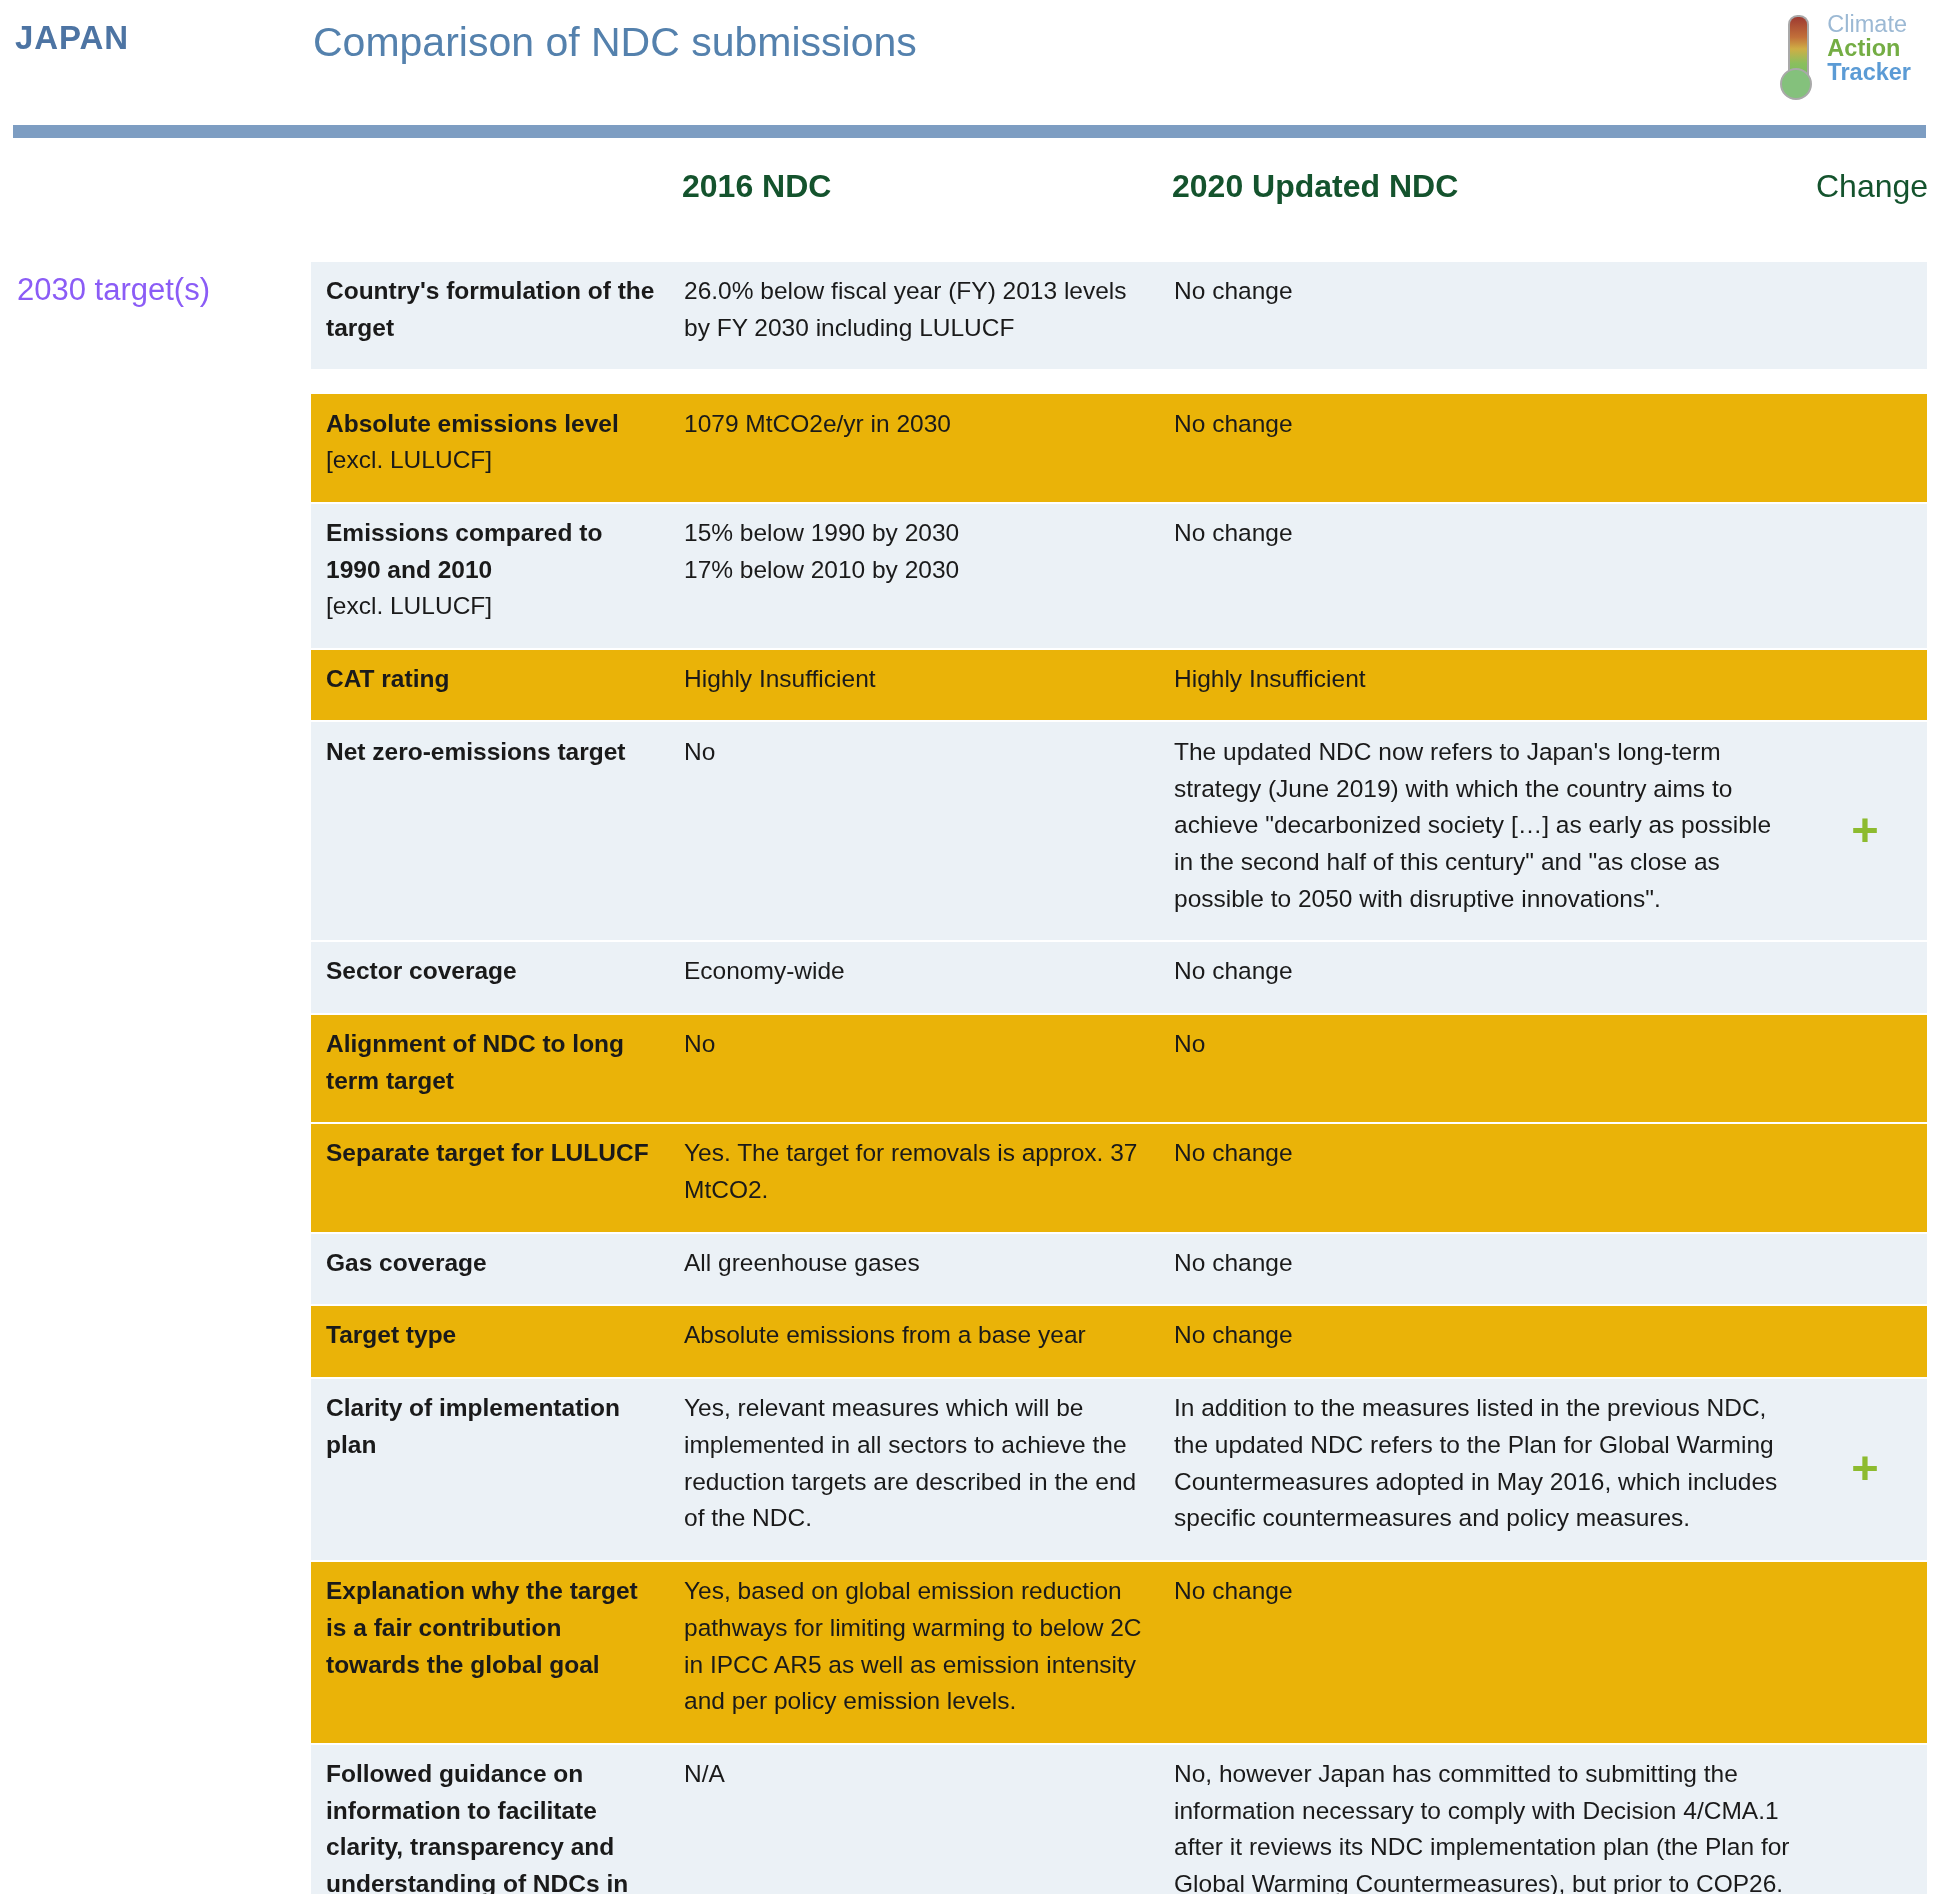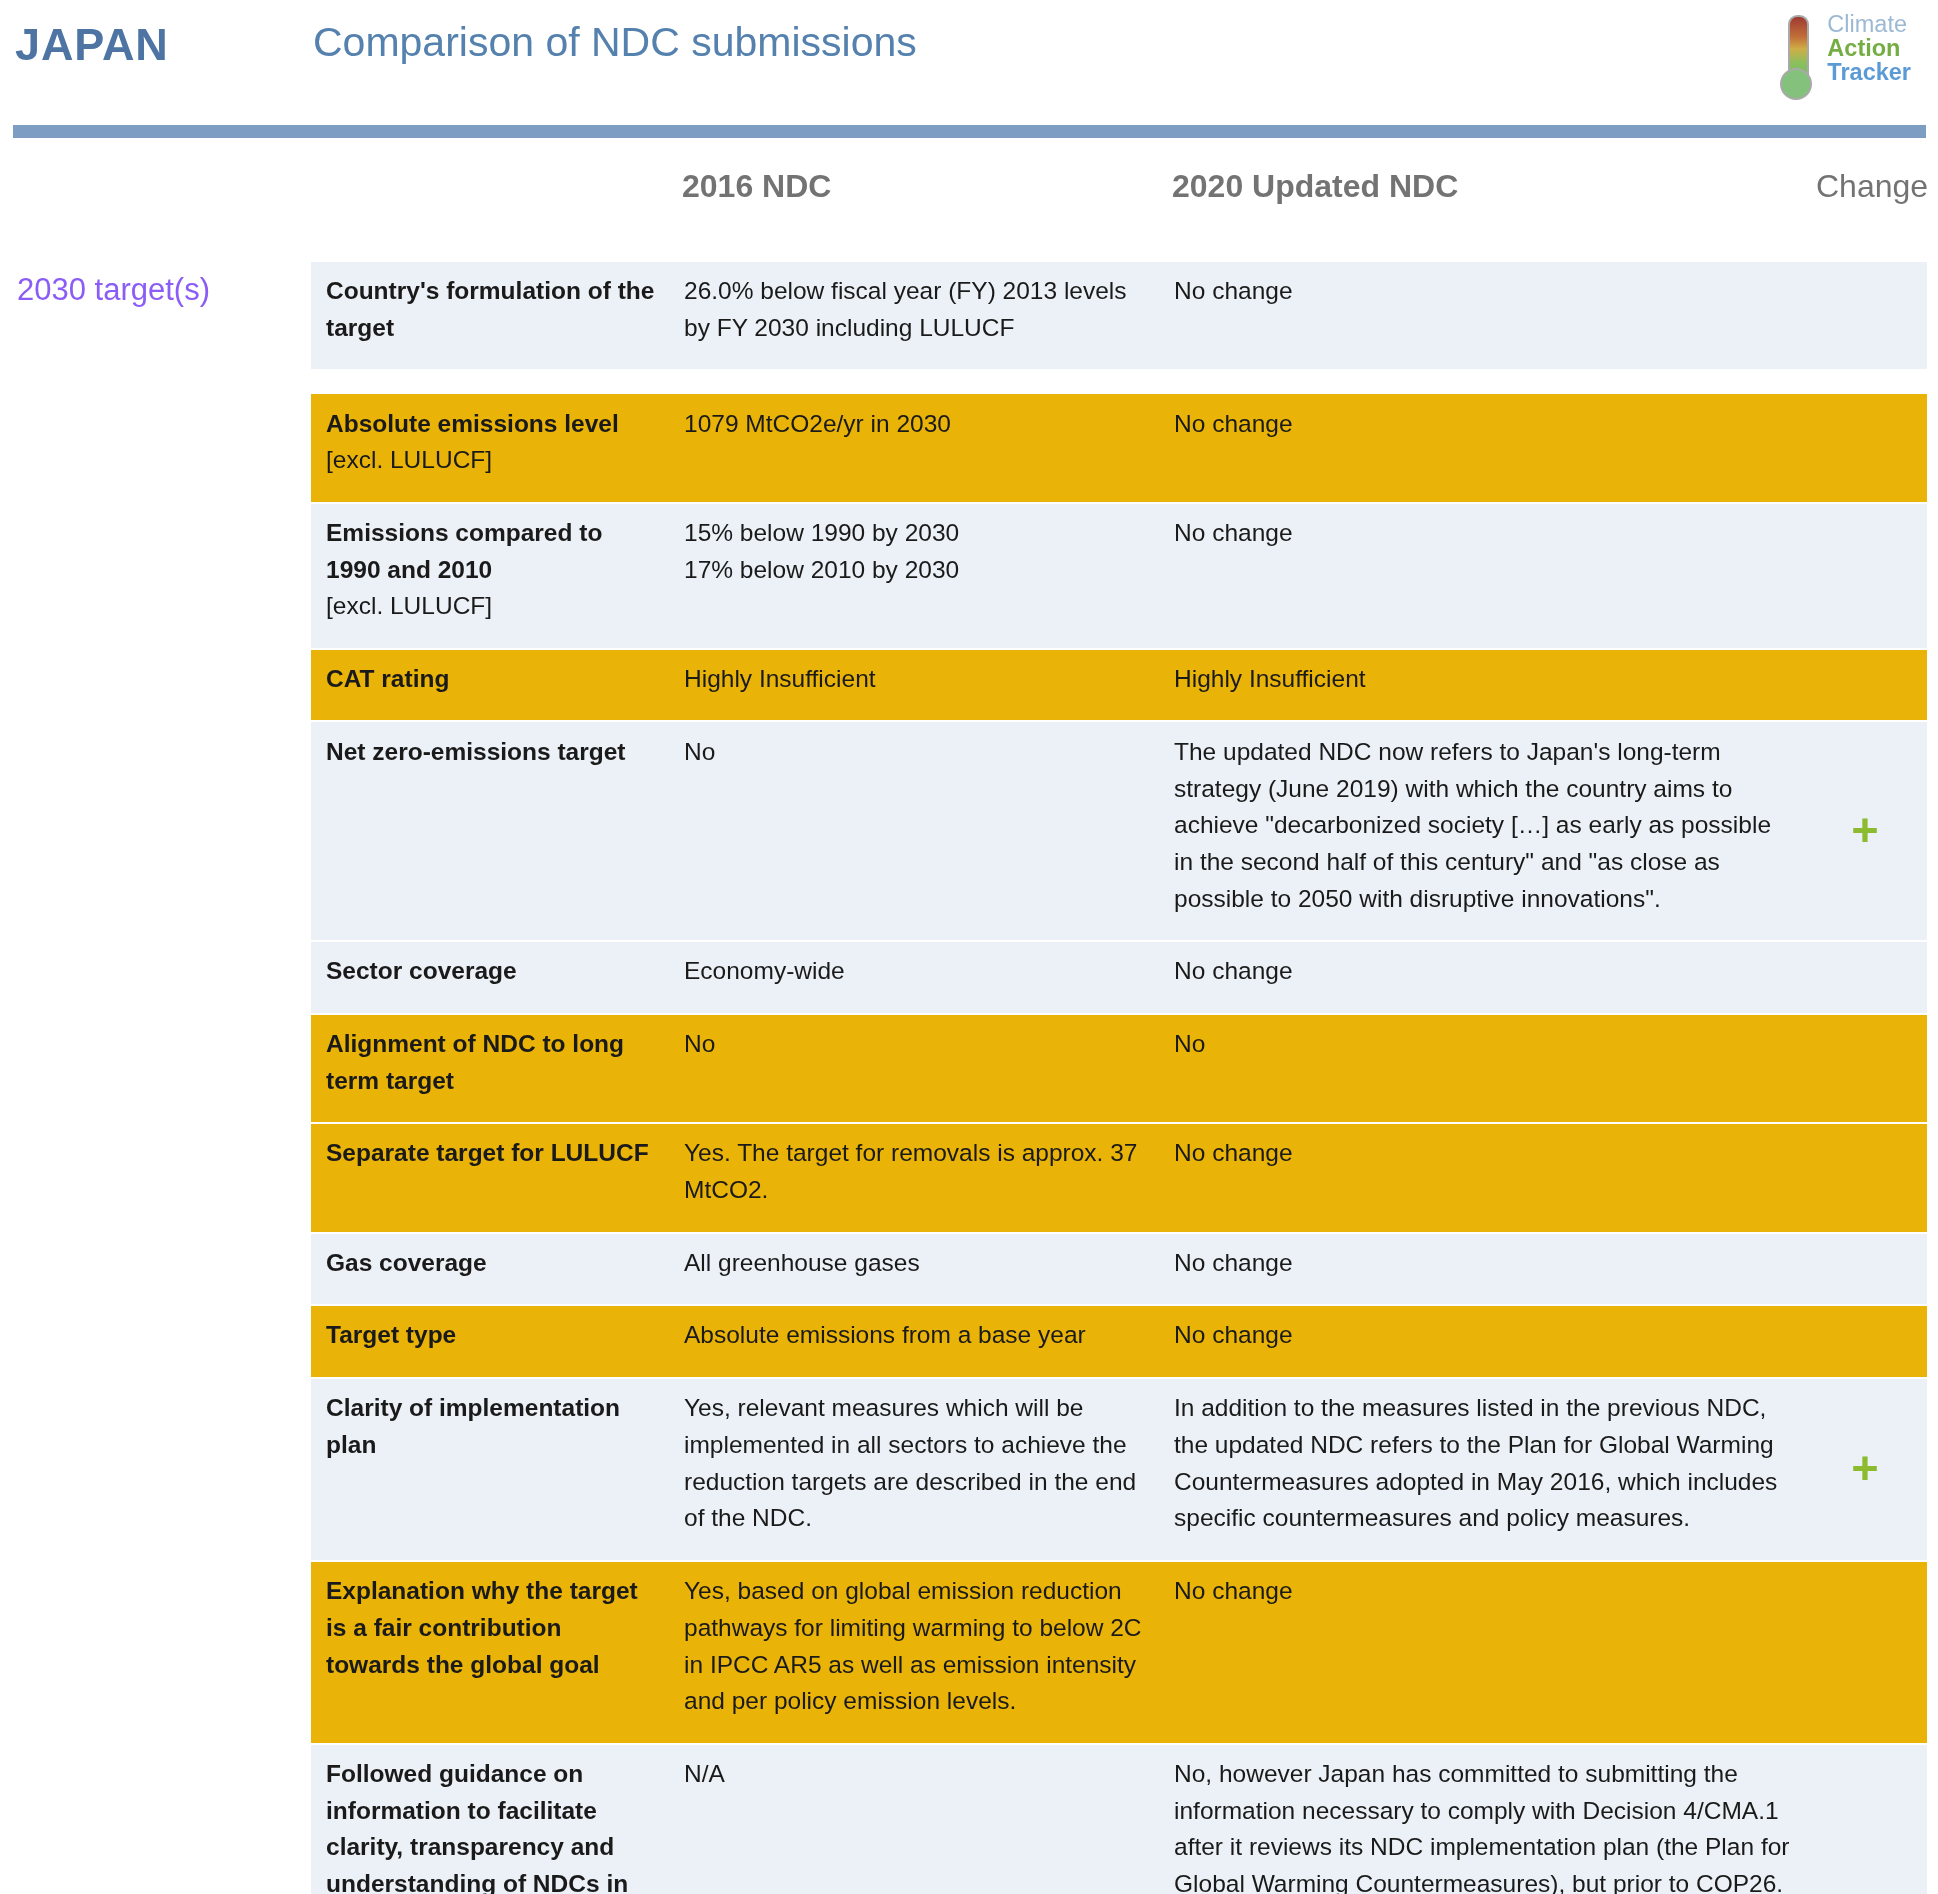--- a/index.html
+++ b/index.html
@@ -11,21 +11,21 @@
   }
   .page{width:1939px;overflow:hidden;}
 
   
   .header-row{
     display:flex;align-items:flex-start;
     padding:19px 15px 0 15px;
   }
   .country{
     width:298px;flex:0 0 298px;
-    font-size:45px;font-weight:bold;color:#4d74a3;
+    font-size:33px;font-weight:bold;color:#4d74a3;
     letter-spacing:0.9px;
   }
   .doc-title{
     flex:1 1 auto;
     font-size:41px;font-weight:normal;color:#5481ad;
   }
   .logo{
     flex:0 0 auto;display:flex;align-items:flex-start;gap:11.3px;
     padding-right:13px;margin-top:-5.6px;
   }
@@ -64,21 +64,21 @@
     border-spacing:0 2.8px;
   }
   col.c-label{width:358px;}
   col.c-2016{width:490px;}
   col.c-2020{width:644px;}
   col.c-change{width:124px;}
 
   thead th{
     text-align:left;vertical-align:top;
     padding:28px 13px 55px 13px;
-    font-size:32px;color:#737373;background:#ffffff;
+    font-size:32px;color:#14532d;background:#ffffff;
   }
   thead th.h-bold{font-weight:bold;}
   thead th.h-reg{font-weight:normal;text-align:center;padding-right:0;}
 
   td{
     vertical-align:top;
     font-size:24.5px;line-height:1.5;
     padding:11.3px 13px 22.6px 15px;
   }
   tr.shade-dark td{background:#ebf1f6;margin-left:6px;}

